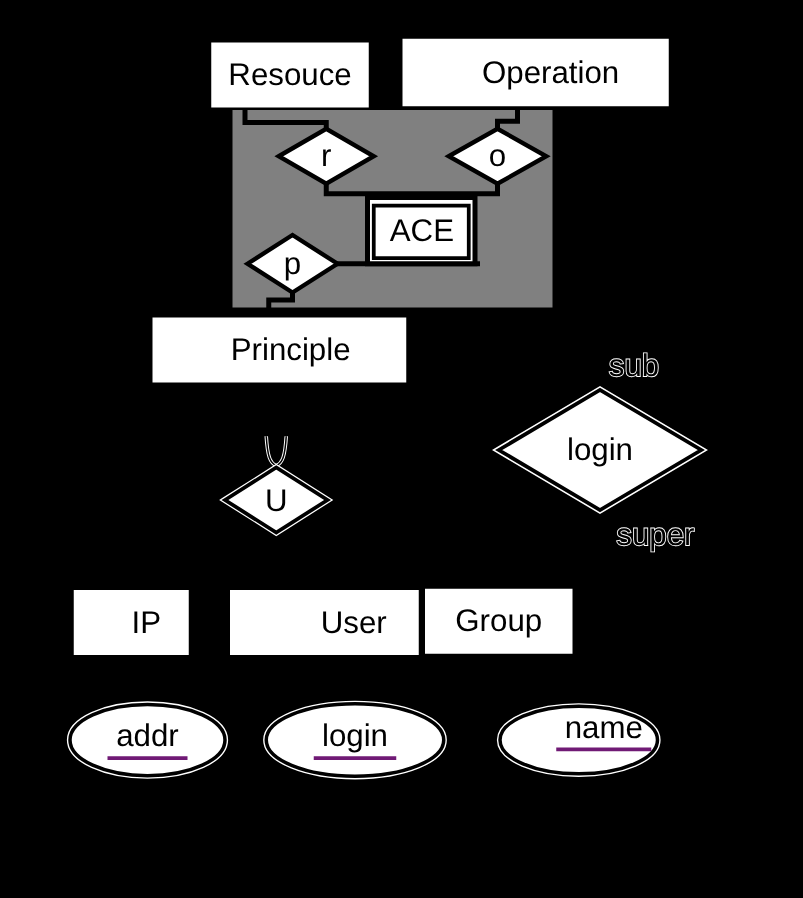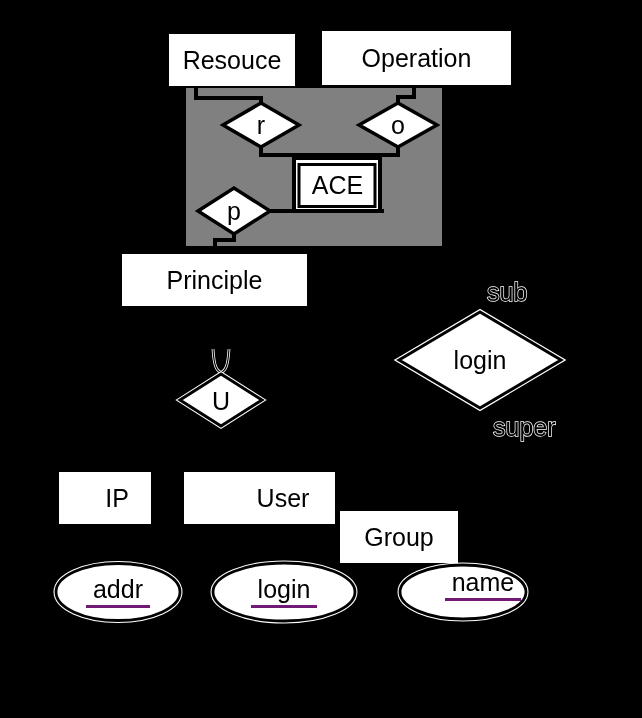--- a/index.html
+++ b/index.html
@@ -81,25 +81,25 @@
     <ellipse cx="284" cy="592" rx="71" ry="29" fill="#fff" stroke="#fff" stroke-width="5"></ellipse>
     <ellipse cx="284" cy="592" rx="71" ry="29" fill="#fff" stroke="#000" stroke-width="2.8"></ellipse>
     <ellipse cx="463" cy="592" rx="63" ry="27" fill="#fff" stroke="#fff" stroke-width="5"></ellipse>
     <ellipse cx="463" cy="592" rx="63" ry="27" fill="#fff" stroke="#000" stroke-width="2.8"></ellipse>
 
     <text x="487" y="301" class="svgtext">sub</text>
     <text x="493" y="436" class="svgtext">super</text>
   </svg>
 
   <div class="entity" style="left:123px; top:34px; width:126px; height:52px;margin-left:46px;">Resouce</div>
-  <div class="entity" style="left:322px; top:31px; width:189px; height:54px;">Operation</div>
-  <div class="entity" style="left:122px; top:254px; width:185px; height:52px;">Principle</div>
+  <div class="entity" style="left:322px; top:31px; width:189px; height:54px;padding-left:24px;">Operation</div>
+  <div class="entity" style="left:122px; top:254px; width:185px; height:52px;padding-left:18px;">Principle</div>
   <div class="entity" style="left:59px; top:472px; width:68px; height:52px;padding-left:24px;">IP</div>
   <div class="entity" style="left:184px; top:472px; width:104px; height:52px;padding-left:47px;">User</div>
-  <div class="entity" style="left:340px; top:471px; width:118px; height:52px;margin-top:40px;">Group</div>
+  <div class="entity" style="left:340px; top:471px; width:118px; height:52px;">Group</div>
 
   <div class="lbl" style="left:236px; top:105px; width:50px; height:40px;">r</div>
   <div class="lbl" style="left:373px; top:105px; width:50px; height:40px;">o</div>
   <div class="lbl" style="left:209px; top:191px; width:50px; height:40px;">p</div>
   <div class="lbl" style="left:299px; top:164px; width:77px; height:43px;">ACE</div>
   <div class="lbl" style="left:420px; top:340px; width:120px; height:40px;">login</div>
   <div class="lbl" style="left:196px; top:381px; width:50px; height:40px;">U</div>
 
   <div class="lbl" style="left:58px; top:567px; width:120px; height:50px;">
     <span class="ukey">addr</span>

